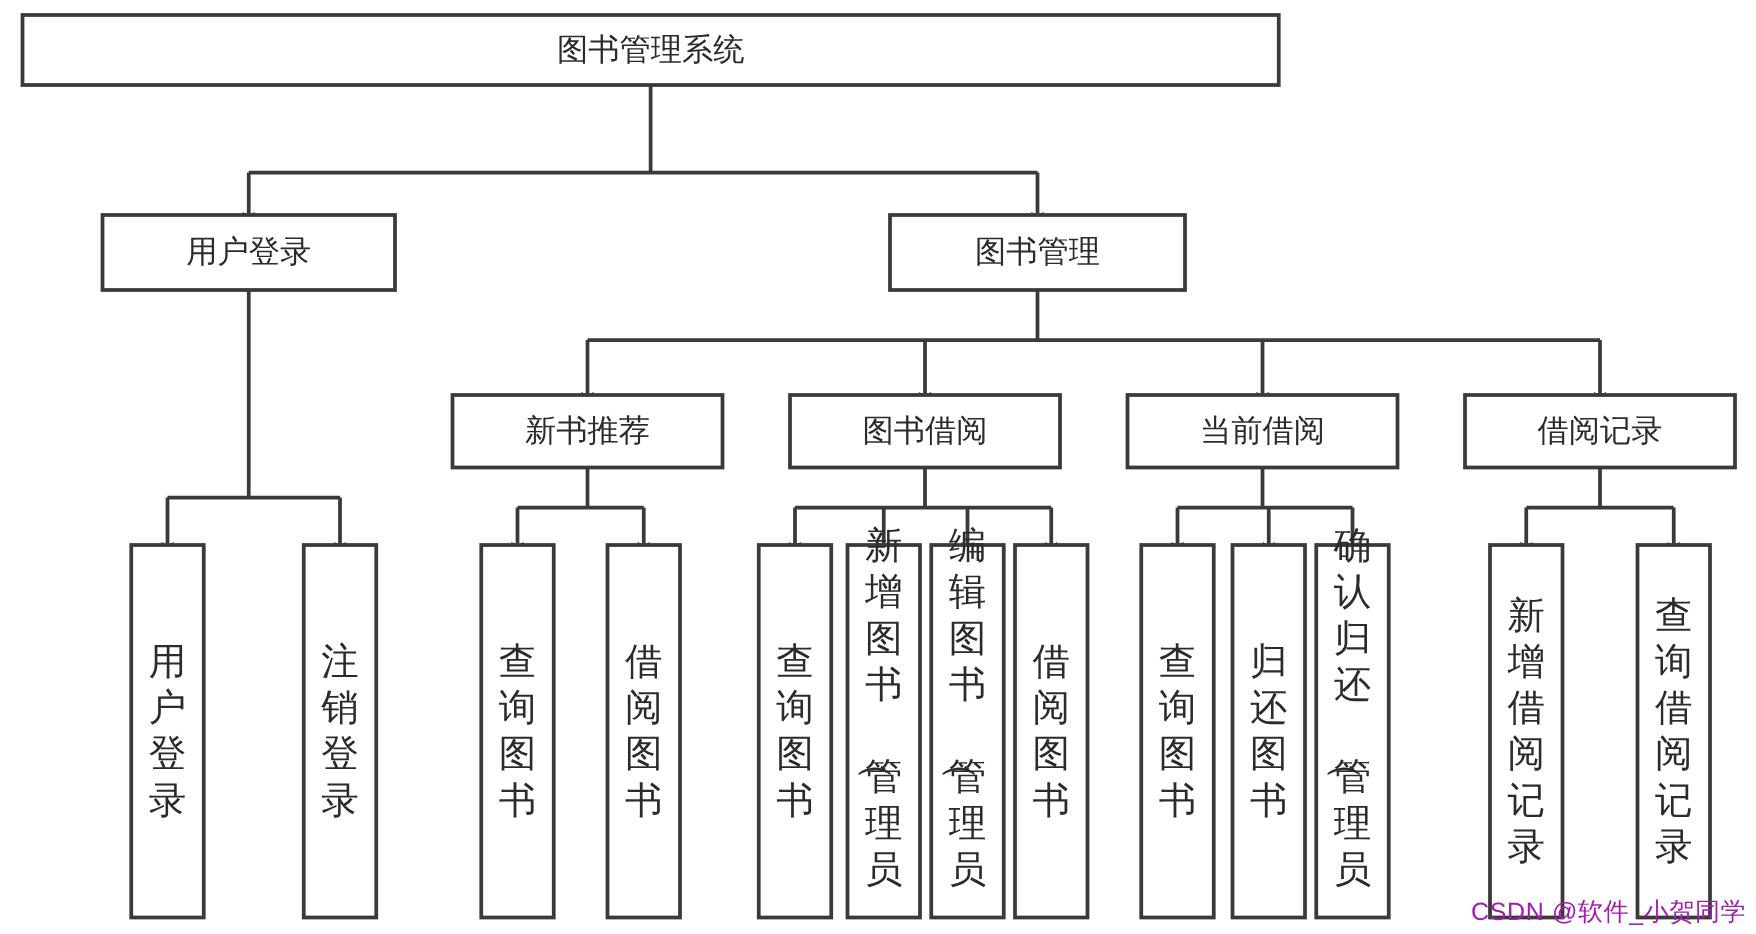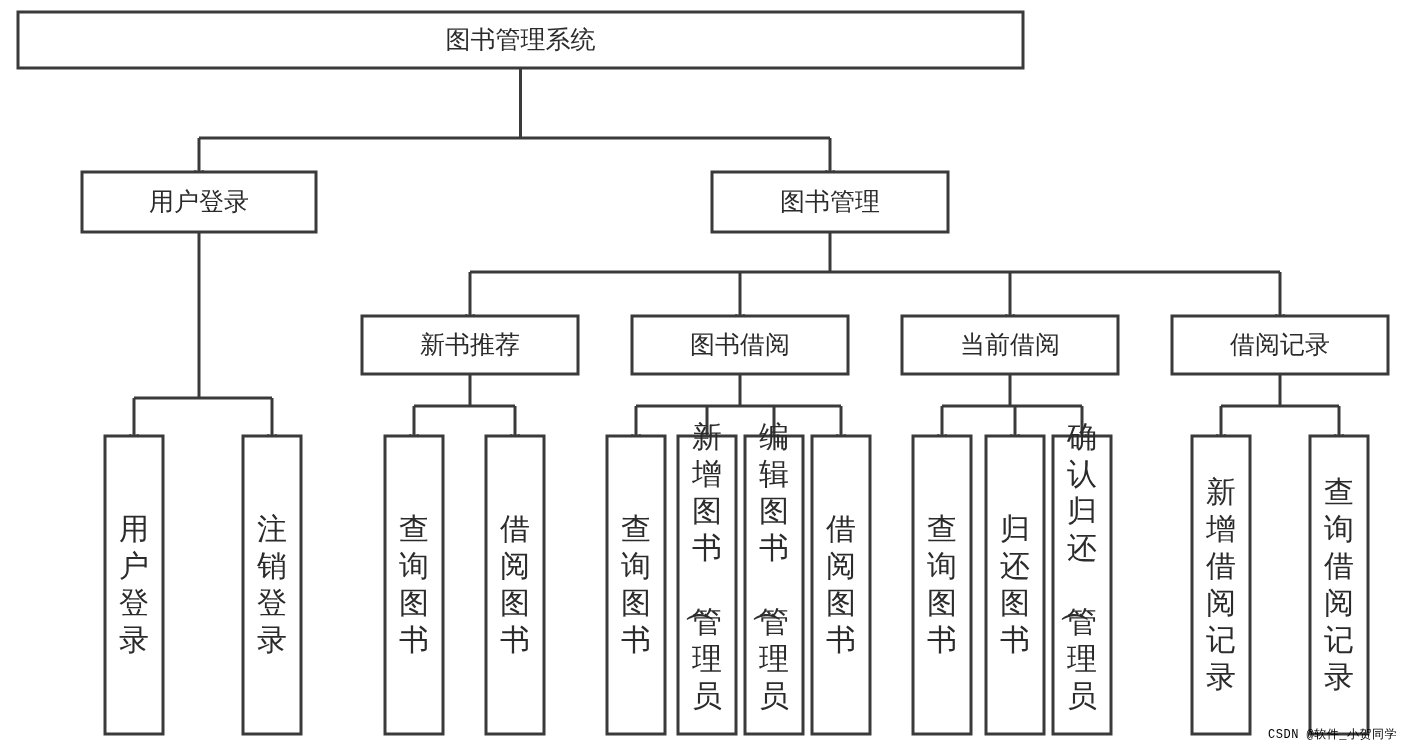--- a/index.html
+++ b/index.html
@@ -20,23 +20,23 @@
   }
   .leaf-char{
     font-family:"Liberation Sans","DejaVu Sans",sans-serif;
     fill:#2b2b2b;
     font-size:30px;
     text-anchor:middle;
   }
   .watermark{
     position:absolute;
     right:8px;bottom:4px;
-    font-family:Liberation Mono, monospace;
-    font-size:12px;
-    color:#000000;
+    font-family:Liberation Sans, sans-serif;
+    font-size:20px;
+    color:#a21caf;
     letter-spacing:0.5px;
     white-space:nowrap;
     pointer-events:none;
   }
 </style>
 </head>
 <body>
 
 <svg id="diagram" viewBox="0 0 1405 747" width="1405" height="747" xmlns="http://www.w3.org/2000/svg">
   <defs>

